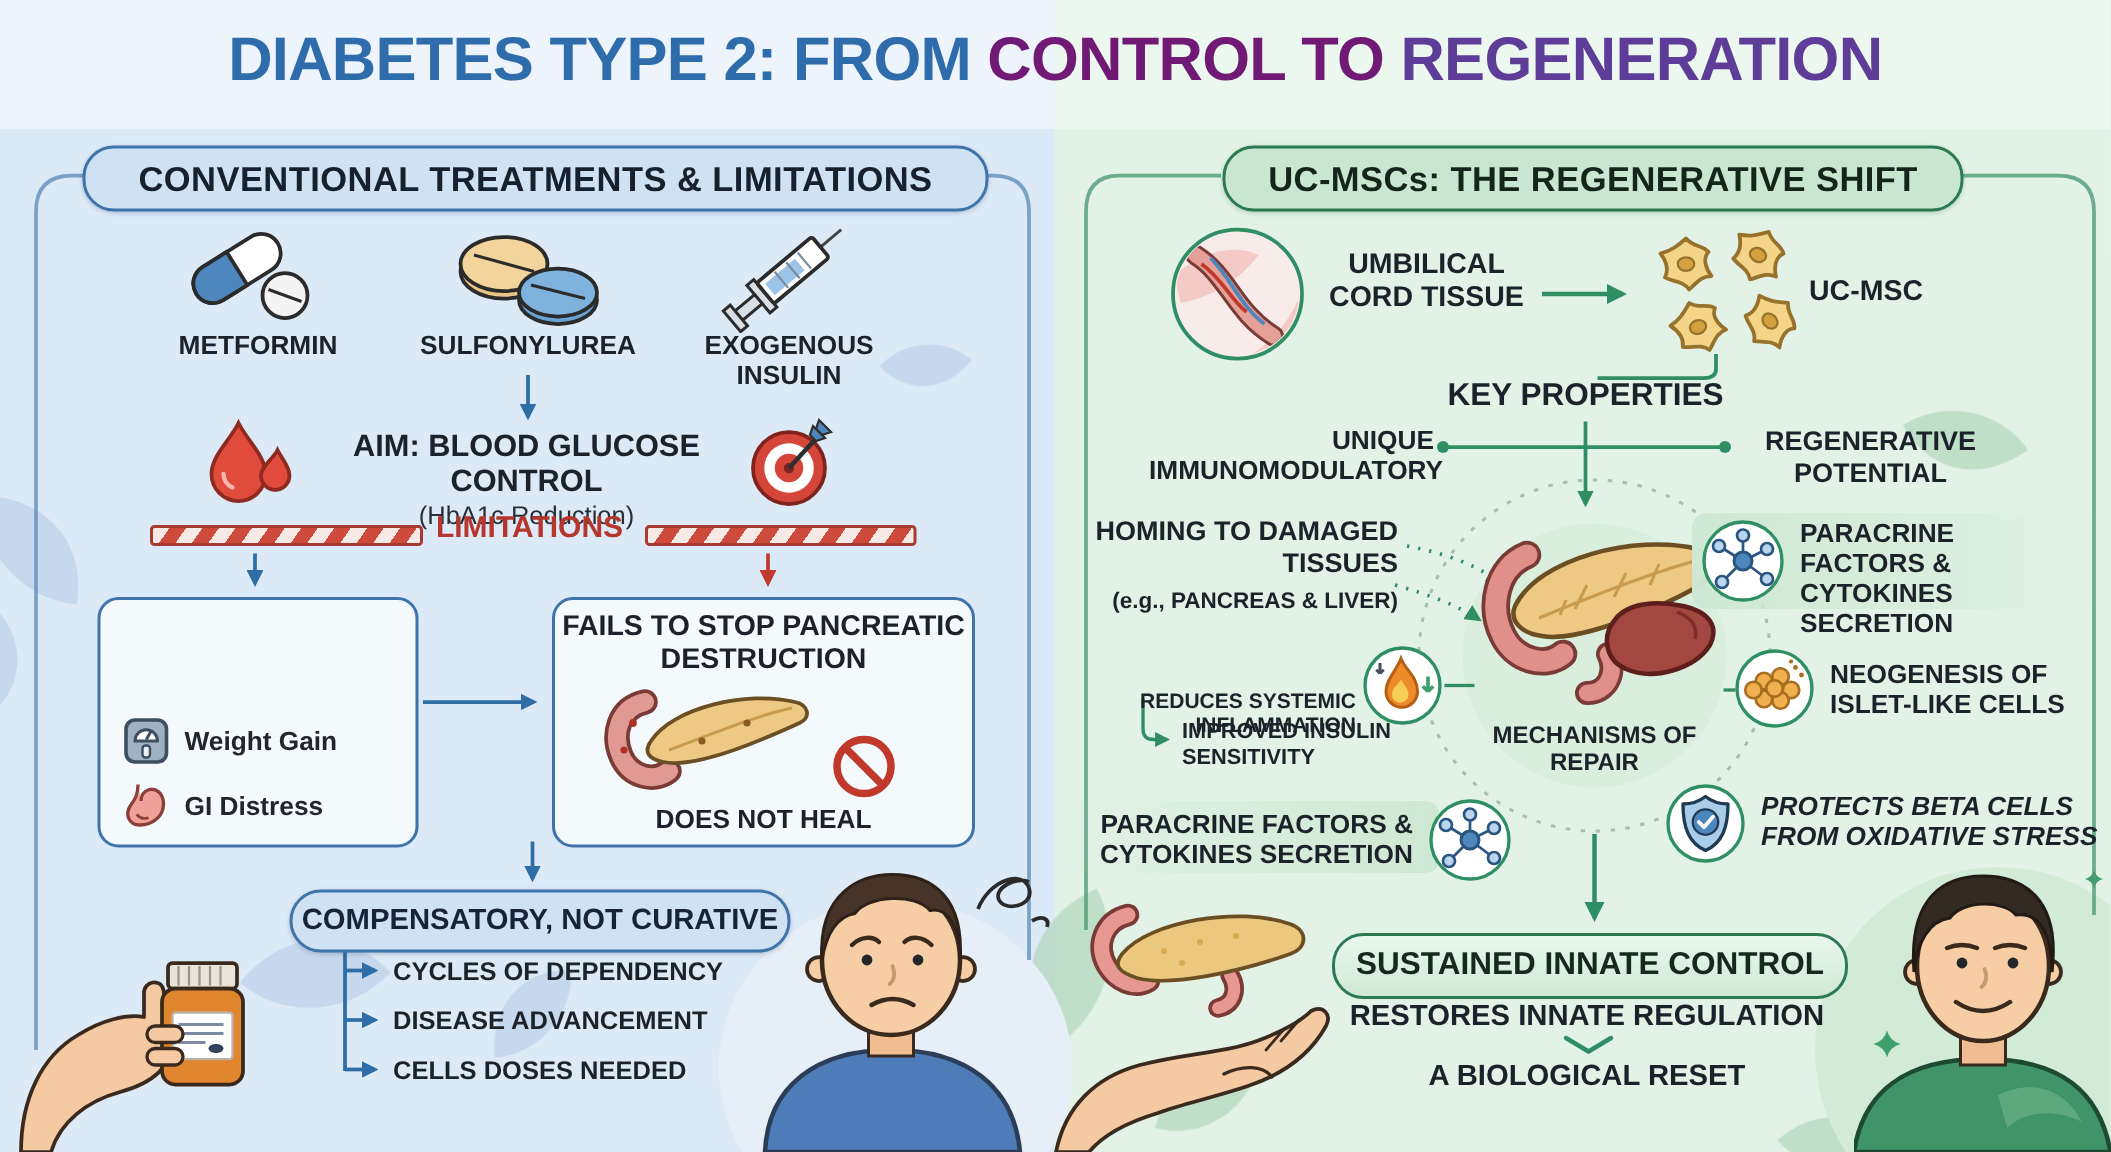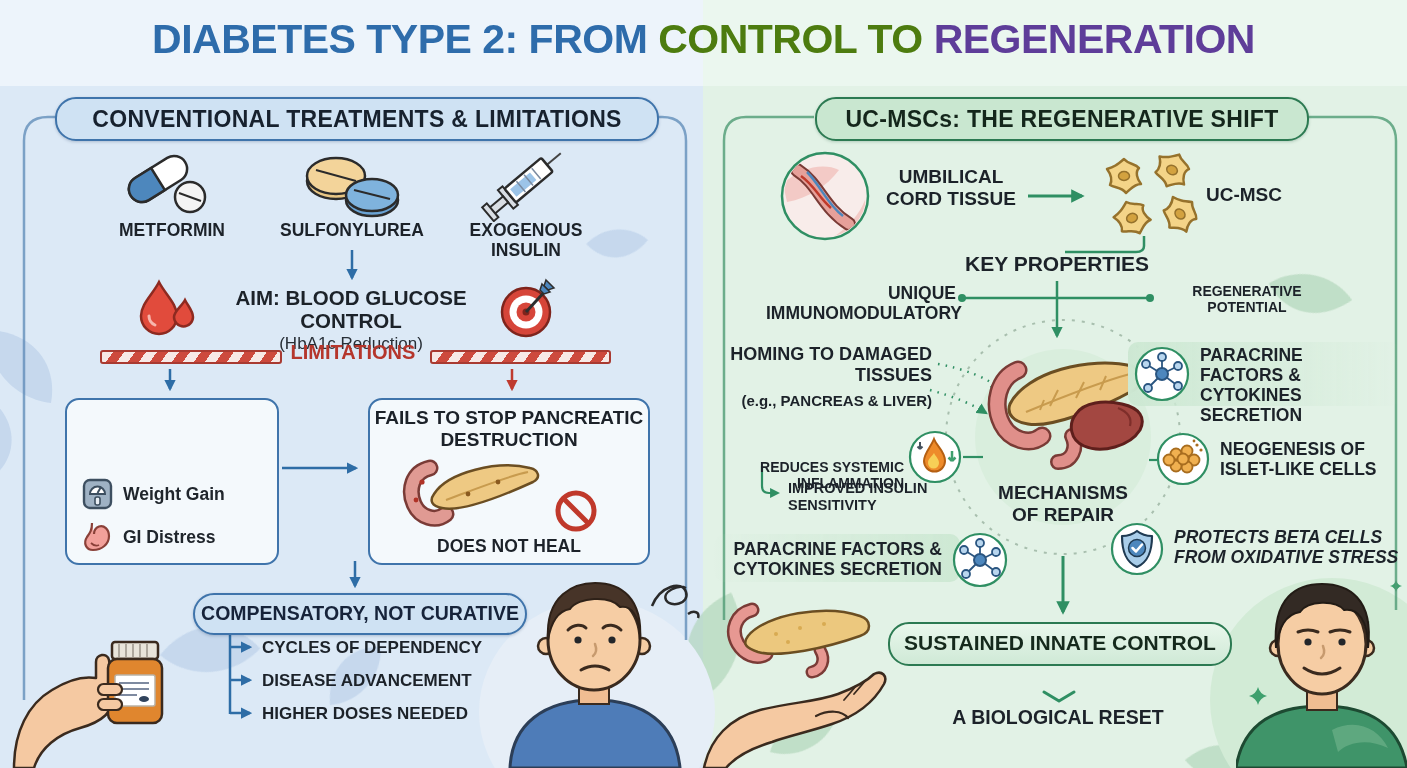--- a/index.html
+++ b/index.html
@@ -103,21 +103,21 @@
     <circle cx="962" cy="298" r="4" fill="#2f8f63"></circle>
     <circle cx="1150" cy="298" r="4" fill="#2f8f63"></circle>
     <circle cx="1063" cy="437" r="117" stroke="#a8bfae" stroke-width="2" stroke-dasharray="3 7" fill="none"></circle>
     <g stroke="#2f8f63" stroke-width="2.5" fill="none" stroke-dasharray="1.5 6">
       <path d="M938,364 Q980,372 1000,389" marker-end="url(#mg)"></path>
       <path d="M930,390 Q966,400 986,413" marker-end="url(#mg)"></path>
     </g>
   </svg>
 
   <div class="abs z2 c" style="left:0;top:16px;width:1407px;font-size:41px;font-weight:800;letter-spacing:-0.5px;">
-    <span style="color:#2e6cab;">DIABETES TYPE 2: FROM </span><span style="color:#4d7c0f;">CONTROL TO </span><span style="color:#5e3d99;text-align:center;">REGENERATION</span>
+    <span style="color:#2e6cab;">DIABETES TYPE 2: FROM </span><span style="color:#701a75;">CONTROL TO </span><span style="color:#5e3d99;text-align:center;">REGENERATION</span>
   </div>
 
   <div class="abs z2 pillb c" style="left:55px;top:97px;width:600px;height:40px;">
     <div class="t" style="font-size:23px;line-height:40px;color:#17212e;letter-spacing:.3px;">CONVENTIONAL TREATMENTS &amp; LIMITATIONS</div>
   </div>
 
   <svg class="abs z2" style="left:118px;top:148px;" width="105" height="70" viewBox="0 0 105 70">
     <g transform="rotate(-32 40 31)">
       <rect x="8" y="18" width="64" height="26" rx="13" fill="#ffffff" stroke="#2b2b2b" stroke-width="2.5"></rect>
       <path d="M40,18 L21,18 A13,13 0 0 0 8,31 A13,13 0 0 0 21,44 L40,44 Z" fill="#4d87bd" stroke="#2b2b2b" stroke-width="2.5"></path>
@@ -208,21 +208,21 @@
       <path d="M10,10 L36,36" stroke="#c0392b" stroke-width="5"></path>
     </svg>
     <div class="t c" style="position:absolute;bottom:6px;width:100%;font-size:17.5px;">DOES NOT HEAL</div>
   </div>
 
   <div class="abs z2 pillb c" style="left:193px;top:593px;width:330px;height:38px;">
     <div class="t" style="font-size:19.5px;line-height:37px;color:#16233a;">COMPENSATORY, NOT CURATIVE</div>
   </div>
   <div class="abs z2 t" style="left:262px;top:638px;width:260px;font-size:17px;">CYCLES OF DEPENDENCY</div>
   <div class="abs z2 t" style="left:262px;top:671px;width:260px;font-size:17px;">DISEASE ADVANCEMENT</div>
-  <div class="abs z2 t" style="left:262px;top:704px;width:260px;font-size:17px;">HIGHER DOSES NEEDED</div>
+  <div class="abs z2 t" style="left:262px;top:704px;width:260px;font-size:17px;">CELLS DOSES NEEDED</div>
 
   <svg class="abs z3" style="left:8px;top:592px;" width="192" height="176" viewBox="0 0 192 176">
     <path d="M6,176 C6,140 20,112 44,98 C60,88 76,84 88,86 L88,70 C88,62 99,60 101,68 L103,82 C106,74 114,75 114,82 L114,94 C104,122 94,130 72,136 C50,142 32,156 26,176 Z" fill="#f5c9a2" stroke="#3a2a1e" stroke-width="2.5" stroke-linejoin="round"></path>
     <rect x="104" y="50" width="46" height="17" rx="3" fill="#e8e4da" stroke="#3a2a1e" stroke-width="2.5"></rect>
     <path d="M111,52 V65 M118,52 V65 M125,52 V65 M132,52 V65 M139,52 V65" stroke="#9a948a" stroke-width="1.5"></path>
     <rect x="100" y="67" width="54" height="64" rx="9" fill="#e0862e" stroke="#3a2a1e" stroke-width="2.5"></rect>
     <rect x="107" y="83" width="40" height="31" rx="2" fill="#ffffff" stroke="#b9b2a6" stroke-width="1.5"></rect>
     <path d="M111,91 H141 M111,97 H141 M111,103 H129" stroke="#7e8aa0" stroke-width="2"></path>
     <ellipse cx="136" cy="107" rx="5" ry="3" fill="#31435c"></ellipse>
     <rect x="90" y="92" width="24" height="11" rx="5.5" fill="#f5c9a2" stroke="#3a2a1e" stroke-width="2.2"></rect>
@@ -287,34 +287,34 @@
       <g transform="translate(84,64) rotate(45)">
           <path d="M0,-17 C5,-11 11,-13 15,-8 C11,-4 13,3 17,8 C10,8 7,13 2,17 C-2,11 -9,12 -14,9 C-11,3 -14,-3 -17,-7 C-10,-9 -7,-11 0,-17 Z"></path>
           <ellipse cx="0" cy="0" rx="5.5" ry="4.5" fill="#d3a23f" stroke-width="1.5"></ellipse>
         </g>
     </g>
   </svg>
   <div class="abs z2 t" style="left:1206px;top:184px;width:100px;font-size:19px;">UC-MSC</div>
 
   <div class="abs z2 t c" style="left:957px;top:252px;width:200px;font-size:21px;font-weight:800;">KEY PROPERTIES</div>
   <div class="abs z2 t r" style="left:766px;top:284px;width:190px;font-size:17.5px;">UNIQUE IMMUNOMODULATORY</div>
-  <div class="abs z2 t c" style="left:1162px;top:284px;width:170px;font-size:14px;">REGENERATIVE POTENTIAL</div>
+  <div class="abs z2 t c" style="left:1162px;top:284px;width:170px;font-size:18px;">REGENERATIVE POTENTIAL</div>
 
   <svg class="abs z2" style="left:980px;top:352px;" width="166" height="128" viewBox="0 0 166 128">
     <path d="M38,18 C18,26 12,52 22,72 C30,88 50,94 62,84" stroke="#7a3b36" stroke-width="19" fill="none" stroke-linecap="round"></path>
     <path d="M38,18 C18,26 12,52 22,72 C30,88 50,94 62,84" stroke="#e08f8a" stroke-width="14" fill="none" stroke-linecap="round"></path>
     <path d="M92,84 C98,96 92,110 78,110" stroke="#7a3b36" stroke-width="16" fill="none" stroke-linecap="round"></path>
     <path d="M92,84 C98,96 92,110 78,110" stroke="#e08f8a" stroke-width="11" fill="none" stroke-linecap="round"></path>
     <path d="M30,52 C46,20 110,4 152,14 C164,18 166,30 154,38 C118,58 70,76 48,72 C34,70 26,62 30,52 Z" fill="#eec983" stroke="#6b4e22" stroke-width="3" stroke-linejoin="round"></path>
     <path d="M46,60 C80,46 120,30 150,22" stroke="#c89b4e" stroke-width="2.2" fill="none"></path>
     <path d="M70,54 L78,38 M96,46 L104,30 M120,38 L126,24 M60,58 L64,48" stroke="#c89b4e" stroke-width="2" fill="none"></path>
     <path d="M96,62 C104,50 124,48 142,52 C160,56 166,66 160,78 C150,94 122,102 104,94 C90,88 88,72 96,62 Z" fill="#a34741" stroke="#5e1f1c" stroke-width="3" stroke-linejoin="round"></path>
     <path d="M138,56 C148,60 152,66 150,74" stroke="#7e2e2a" stroke-width="2.2" fill="none"></path>
   </svg>
-  <div class="abs z2 t c" style="left:988px;top:482px;width:150px;font-size:19px;font-weight:800;">MECHANISMS OF REPAIR</div>
+  <div class="abs z2 t c" style="left:988px;top:482px;width:150px;font-size:16px;font-weight:800;">MECHANISMS OF REPAIR</div>
 
   <div class="abs z2 t r" style="left:726px;top:344px;width:206px;font-size:18px;font-weight:800;">HOMING TO DAMAGED TISSUES</div>
   <div class="abs z2 t r" style="left:726px;top:392px;width:206px;font-size:15px;">(e.g., PANCREAS &amp; LIVER)</div>
 
   <div class="abs z2 t r" style="left:722px;top:460px;width:182px;font-size:14px;font-weight:700;">REDUCES SYSTEMIC INFLAMMATION</div>
   <svg class="abs z2" style="left:908px;top:430px;" width="54" height="54" viewBox="0 0 54 54">
     <circle cx="27" cy="27" r="25" fill="#ffffff" stroke="#2f8f63" stroke-width="2.2"></circle>
     <path d="M26,9 C29,17 37,21 37,31 a10.5,10.5 0 1 1 -21,0 C16,23 23,17 26,9 Z" fill="#ee8b2a" stroke="#b55f12" stroke-width="2"></path>
     <path d="M26,23 C28,27 31,29 31,33 a5.5,5.5 0 1 1 -11,0 C20,28 24,27 26,23 Z" fill="#f7cf56"></path>
     <path d="M44,21 V31 M44,31 l-3.5,-3.5 M44,31 l3.5,-3.5" stroke="#3f9f6e" stroke-width="2.5" fill="none"></path>
@@ -369,20 +369,21 @@
     <circle cx="27" cy="27" r="25" fill="#ffffff" stroke="#2f8f63" stroke-width="2.2"></circle>
     <path d="M27,9 C32,13 38,14 42,14 C42,30 38,40 27,45 C16,40 12,30 12,14 C16,14 22,13 27,9 Z" fill="#a9cde9" stroke="#1f3a52" stroke-width="2.2" stroke-linejoin="round"></path>
     <circle cx="27" cy="26" r="8.5" fill="#4d87bd" stroke="#1f3a52" stroke-width="1.5"></circle>
     <path d="M22.5,26 l3.5,3.5 l6,-7" stroke="#ffffff" stroke-width="2.5" fill="none" stroke-linecap="round" stroke-linejoin="round"></path>
   </svg>
   <div class="abs z2 t" style="left:1174px;top:528px;width:230px;font-size:17.5px;font-weight:800;font-style:italic;">PROTECTS BETA CELLS FROM OXIDATIVE STRESS</div>
 
   <div class="abs z2 pillg c" style="left:888px;top:622px;width:340px;height:40px;">
     <div class="t" style="font-size:21px;line-height:38px;color:#15291c;">SUSTAINED INNATE CONTROL</div>
   </div>
+  <div class="abs z2 t c" style="left:880px;top:666px;width:356px;font-size:19.5px;">RESTORES INNATE REGULATION</div>
   <div class="abs z2 t c" style="left:900px;top:706px;width:316px;font-size:19.5px;">A BIOLOGICAL RESET</div>
 
   <svg class="abs z3" style="left:696px;top:596px;" width="206" height="172" viewBox="0 0 206 172">
     <path d="M56,14 C40,18 34,34 42,48 C48,58 60,64 70,58" stroke="#7a3b36" stroke-width="15" fill="none" stroke-linecap="round"></path>
     <path d="M56,14 C40,18 34,34 42,48 C48,58 60,64 70,58" stroke="#e79892" stroke-width="10" fill="none" stroke-linecap="round"></path>
     <path d="M124,54 C130,64 126,74 116,76" stroke="#7a3b36" stroke-width="13" fill="none" stroke-linecap="round"></path>
     <path d="M124,54 C130,64 126,74 116,76" stroke="#e79892" stroke-width="8" fill="none" stroke-linecap="round"></path>
     <path d="M52,40 C70,18 130,8 164,20 C176,24 176,36 164,40 C130,52 84,62 62,56 C50,52 46,48 52,40 Z" fill="#ecc87e" stroke="#6b4e22" stroke-width="2.5" stroke-linejoin="round"></path>
     <circle cx="80" cy="38" r="2" fill="#d8ab52"></circle>
       <circle cx="104" cy="32" r="2" fill="#d8ab52"></circle>

